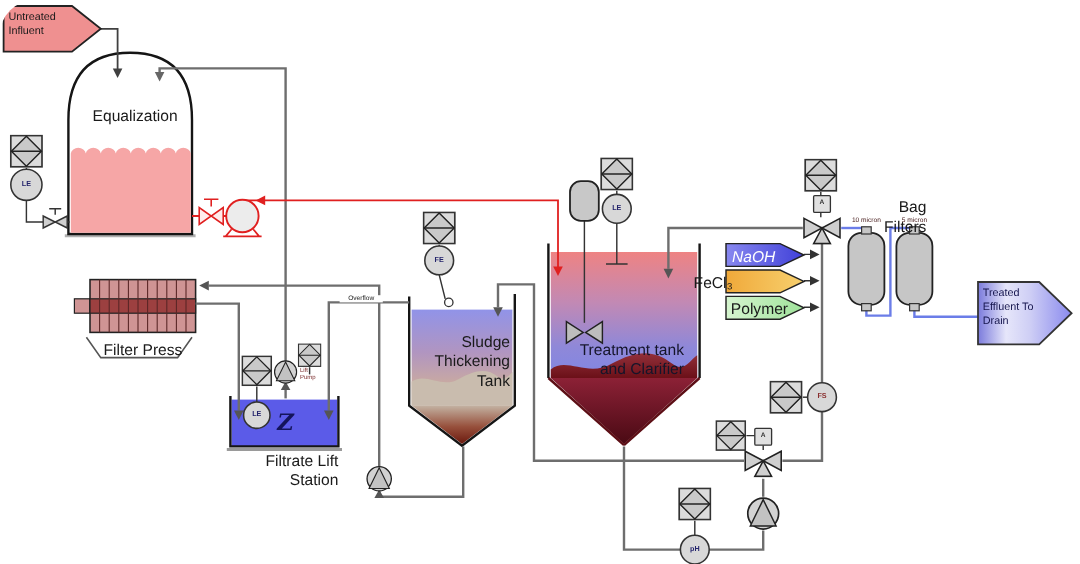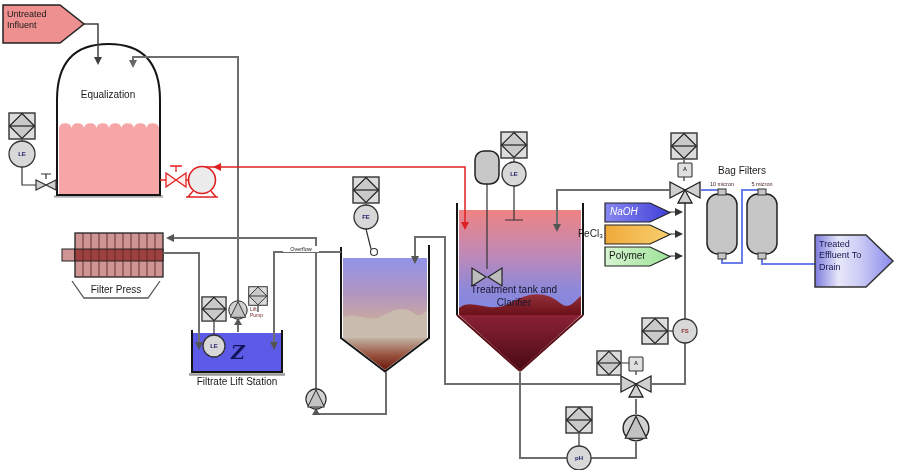--- a/index.html
+++ b/index.html
@@ -1,22 +1,22 @@
 <!DOCTYPE html>
 <html><head>
 <meta charset="utf-8">
 <style>
   html,body{margin:0;padding:0;background:#ffffff;}
   #stage{position:relative;width:900px;height:470px;background:#ffffff;overflow:hidden;
-         font-family:"Liberation Sans",sans-serif;}
+         font-family:"Liberation Sans",sans-serif;border-radius:29px;}
   #stage svg{position:absolute;left:0;top:0;}
   .lbl{position:absolute;font:9px "Liberation Sans",sans-serif;color:#1a1a1a;
        white-space:pre-line;line-height:1.25;}
   .ctr{text-align:center;}
-  .sm{font-size:10px;}
+  .sm{font-size:13px;text-align:right;}
   .xs{font-size:5.5px;line-height:1.1;}
   .tiny{font-size:5px;line-height:1.15;}
   .inst{font-size:6px;font-weight:bold;color:#23236b;text-align:center;}
   .abox{font-size:5.5px;font-weight:bold;color:#333;text-align:center;}
   .navy{color:#16164e;}
   .maroon{color:#7a2a2a;}
   .fsred{color:#8a3030;}
   .micron{color:#4a2020;}
   .white{color:#ffffff;}
   .bgw{background:#ffffff;padding:0 1px;}
@@ -269,20 +269,22 @@
 
   <div class="lbl" style="left:7px;top:9px;width:58px;">Untreated
 Influent</div>
   <div class="lbl sm ctr" style="left:68px;top:89px;width:80px;">Equalization</div>
   <div class="lbl sm ctr" style="left:80px;top:284px;width:72px;">Filter Press</div>
   <div class="lbl xs ctr bgw" style="left:283px;top:246px;width:34px;">Overflow</div>
   <div class="lbl tiny maroon" style="left:250px;top:307px;width:24px;">Lift
 Pump</div>
   <div class="lbl zsym" style="left:231px;top:341px;">Z</div>
   <div class="lbl sm ctr" style="left:192px;top:376px;width:90px;">Filtrate Lift Station</div>
+  <div class="lbl sm ctr" style="left:345px;top:277px;width:80px;">Sludge Thickening
+Tank</div>
   <div class="lbl sm ctr" style="left:458px;top:284px;width:112px;color:#15152a;">Treatment tank and Clarifier</div>
   <div class="lbl sm white" style="left:610px;top:206px;font-style:italic;">NaOH</div>
   <div class="lbl sm" style="left:578px;top:228px;">FeCl₃</div>
   <div class="lbl sm" style="left:609px;top:250px;">Polymer</div>
   <div class="lbl sm ctr" style="left:712px;top:165px;width:60px;">Bag Filters</div>
   <div class="lbl xs ctr micron" style="left:703px;top:181px;width:38px;">10 micron</div>
   <div class="lbl xs ctr micron" style="left:745px;top:181px;width:34px;">5 micron</div>
   <div class="lbl navy" style="left:819px;top:239px;width:62px;">Treated
 Effluent To
 Drain</div>

